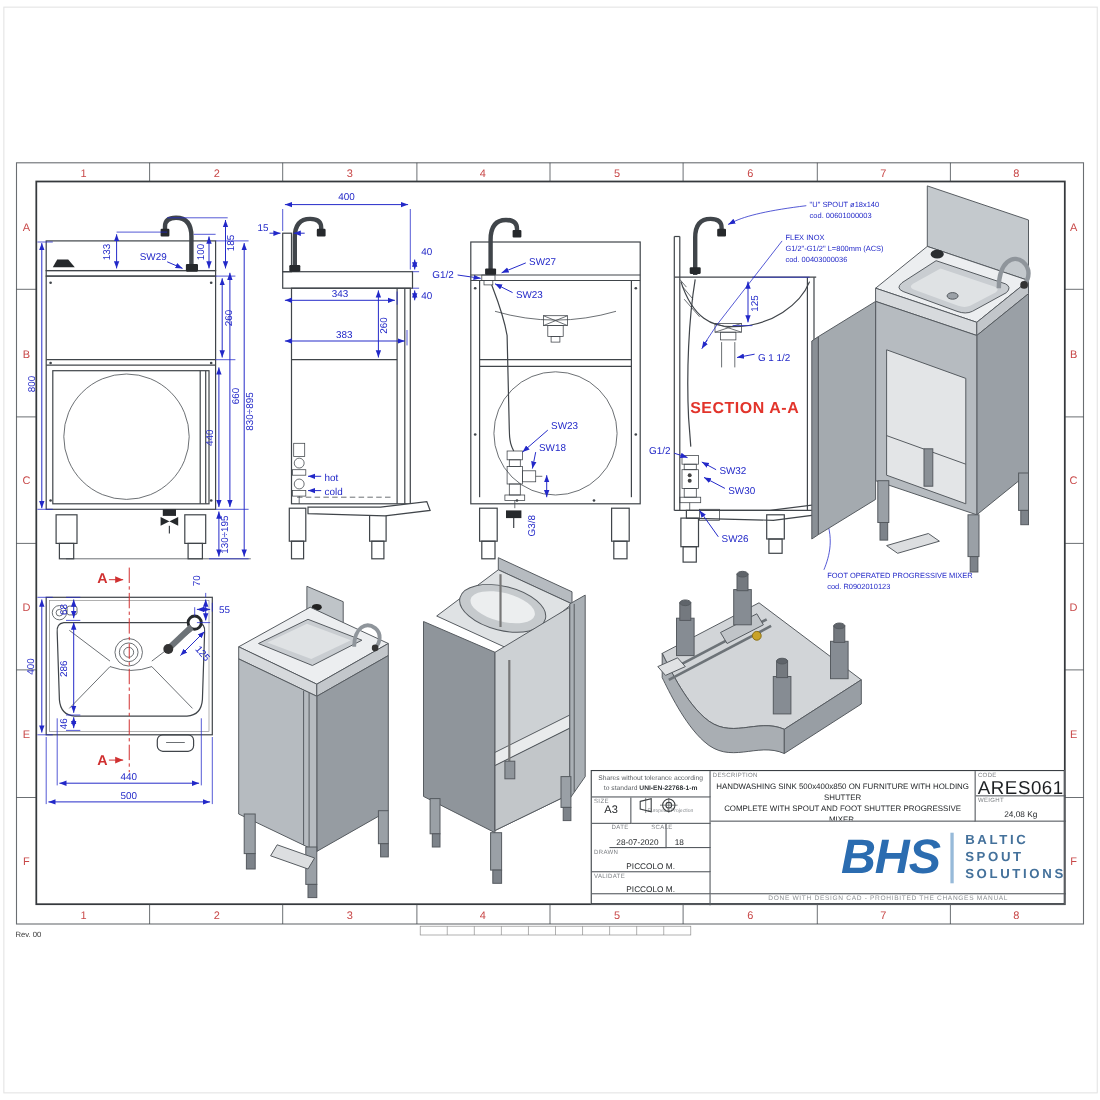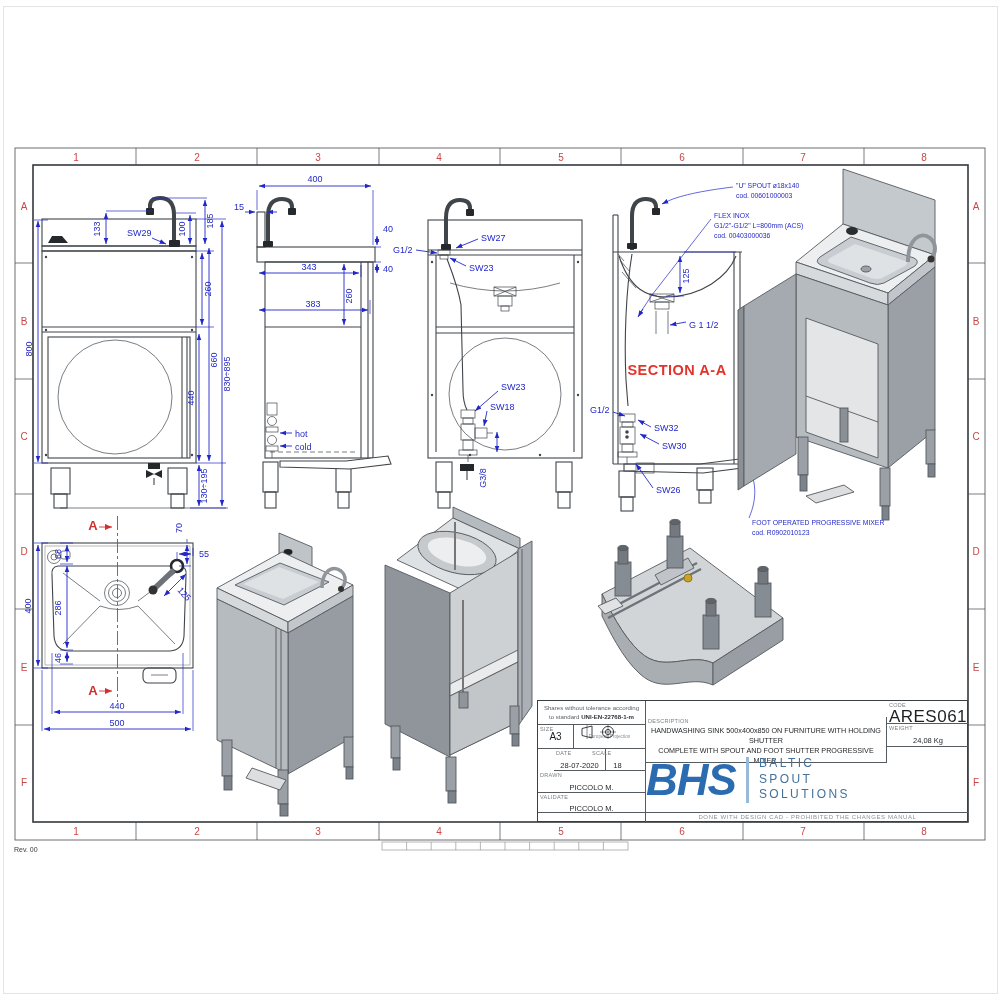--- a/index.html
+++ b/index.html
@@ -30,24 +30,24 @@
   .tl{position:absolute;left:2px;top:1px;font-size:5.5px;color:#7b7f83;letter-spacing:.3px}
   .cen{display:flex;align-items:center;justify-content:center;width:100%;height:100%}
   .tol{font-size:6.1px;color:#5d6165;text-align:center;line-height:1.45;padding-top:3px}
   .tol b{color:#2f3337}
   .val8{font-size:10px;color:#1d2023}
   .val75{font-size:7.5px;color:#1d2023}
   .val11{font-size:17px;color:#1d2023;letter-spacing:.5px}
   .desc{font-size:7.2px;color:#1d2023;text-align:center;line-height:1.4;padding-top:9px}
   .projcap{font-size:4.6px;color:#8a8e92;text-align:center}
   .footer{font-size:6px;color:#8d9194;letter-spacing:.6px;text-align:center;line-height:9px}
-  .logo{display:flex;align-items:center;justify-content:flex-start;gap:10px;height:100%}
+  .logo{display:flex;align-items:center;justify-content:flex-end;gap:10px;height:100%}
   .bhs{font-size:44px;font-weight:bold;font-style:italic;color:#2b6cb0;letter-spacing:-1px}
   .bar{width:3px;height:46px;background:#97bad9}
-  .words{font-size:12px;font-weight:normal;color:#44719b;letter-spacing:2.4px;line-height:1.3}
+  .words{font-size:12px;font-weight:bold;color:#44719b;letter-spacing:2.4px;line-height:1.3}
 </style>
 </head>
 <body>
 
 <div id="sheet">
 <div id="photo-edge"></div>
 
 <svg width="1000" height="1000" viewBox="0 0 1000 1000">
 <defs>
   <marker id="mb" viewBox="0 0 10 10" refX="9" refY="5" markerWidth="8" markerHeight="8" orient="auto-start-reverse">
@@ -605,21 +605,21 @@
   </div>
   <div class="c" style="left:0;top:70px;width:108px;height:22px">
     <span class="tl">DRAWN</span>
     <div class="cen val75" style="padding-top:6px">PICCOLO M.</div>
   </div>
   <div class="c" style="left:0;top:92px;width:108px;height:20px">
     <span class="tl">VALIDATE</span>
     <div class="cen val75" style="padding-top:6px">PICCOLO M.</div>
   </div>
   <div class="c" style="left:0;top:112px;width:108px;height:10px;border-bottom:none"></div>
-  <div class="c" style="left:108px;top:16px;width:241px;height:46px">
+  <div class="c" style="left:108px;top:0;width:241px;height:46px">
     <span class="tl">DESCRIPTION</span>
     <div class="desc">
       <div>HANDWASHING SINK 500x400x850 ON FURNITURE WITH HOLDING SHUTTER</div>
       <div>COMPLETE WITH SPOUT AND FOOT SHUTTER PROGRESSIVE MIXER.</div>
 
     </div>
   </div>
   <div class="c" style="left:349px;top:0;width:82px;height:23px;border-right:none">
     <span class="tl">CODE</span>
     <div class="cen val11" style="padding-top:5px">ARES061</div>

